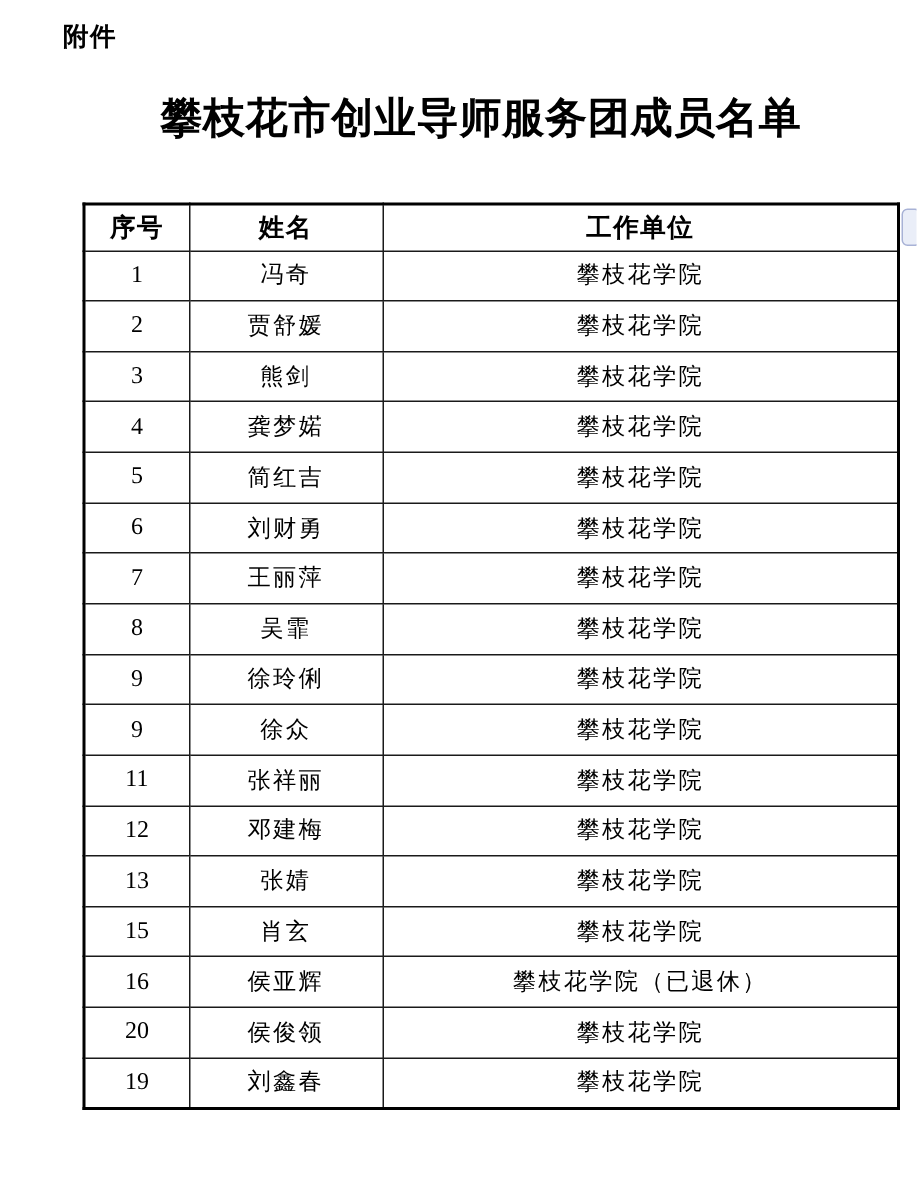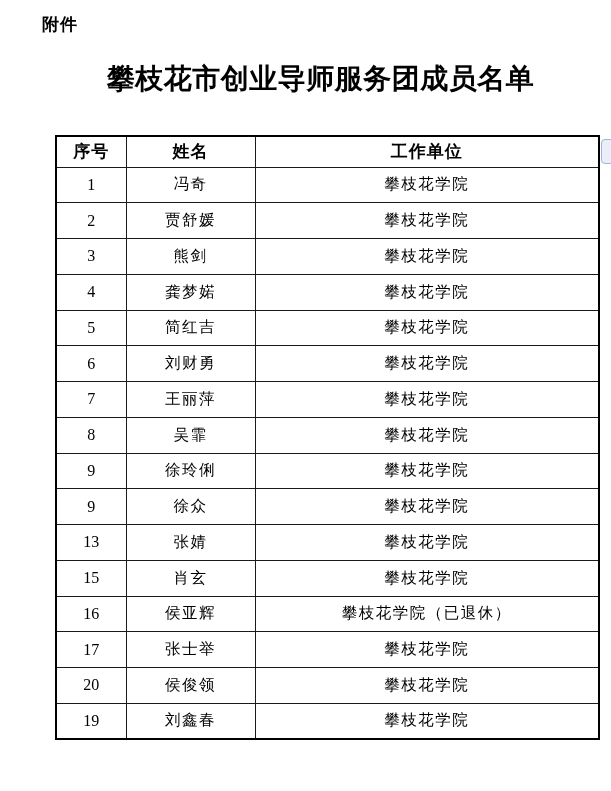--- a/index.html
+++ b/index.html
@@ -147,38 +147,43 @@
           <td class="cell-no">9</td>
           <td class="cell-name">徐玲俐</td>
           <td class="cell-unit">攀枝花学院</td>
         </tr>
         <tr>
           <td class="cell-no">9</td>
           <td class="cell-name">徐众</td>
           <td class="cell-unit">攀枝花学院</td>
         </tr>
         <tr>
+          <td class="cell-no">11</td>
+          <td class="cell-name">张祥丽</td>
+          <td class="cell-unit">攀枝花学院</td>
+        </tr>
+        <tr>
+          <td class="cell-no">12</td>
+          <td class="cell-name">邓建梅</td>
+          <td class="cell-unit">攀枝花学院</td>
+        </tr>
+        <tr>
           <td class="cell-no">13</td>
           <td class="cell-name">张婧</td>
           <td class="cell-unit">攀枝花学院</td>
         </tr>
         <tr>
           <td class="cell-no">15</td>
           <td class="cell-name">肖玄</td>
           <td class="cell-unit">攀枝花学院</td>
         </tr>
         <tr>
           <td class="cell-no">16</td>
           <td class="cell-name">侯亚辉</td>
           <td class="cell-unit">攀枝花学院（已退休）</td>
-        </tr>
-        <tr>
-          <td class="cell-no">17</td>
-          <td class="cell-name">张士举</td>
-          <td class="cell-unit">攀枝花学院</td>
         </tr>
         <tr>
           <td class="cell-no">20</td>
           <td class="cell-name">侯俊领</td>
           <td class="cell-unit">攀枝花学院</td>
         </tr>
         <tr>
           <td class="cell-no">19</td>
           <td class="cell-name">刘鑫春</td>
           <td class="cell-unit">攀枝花学院</td>

